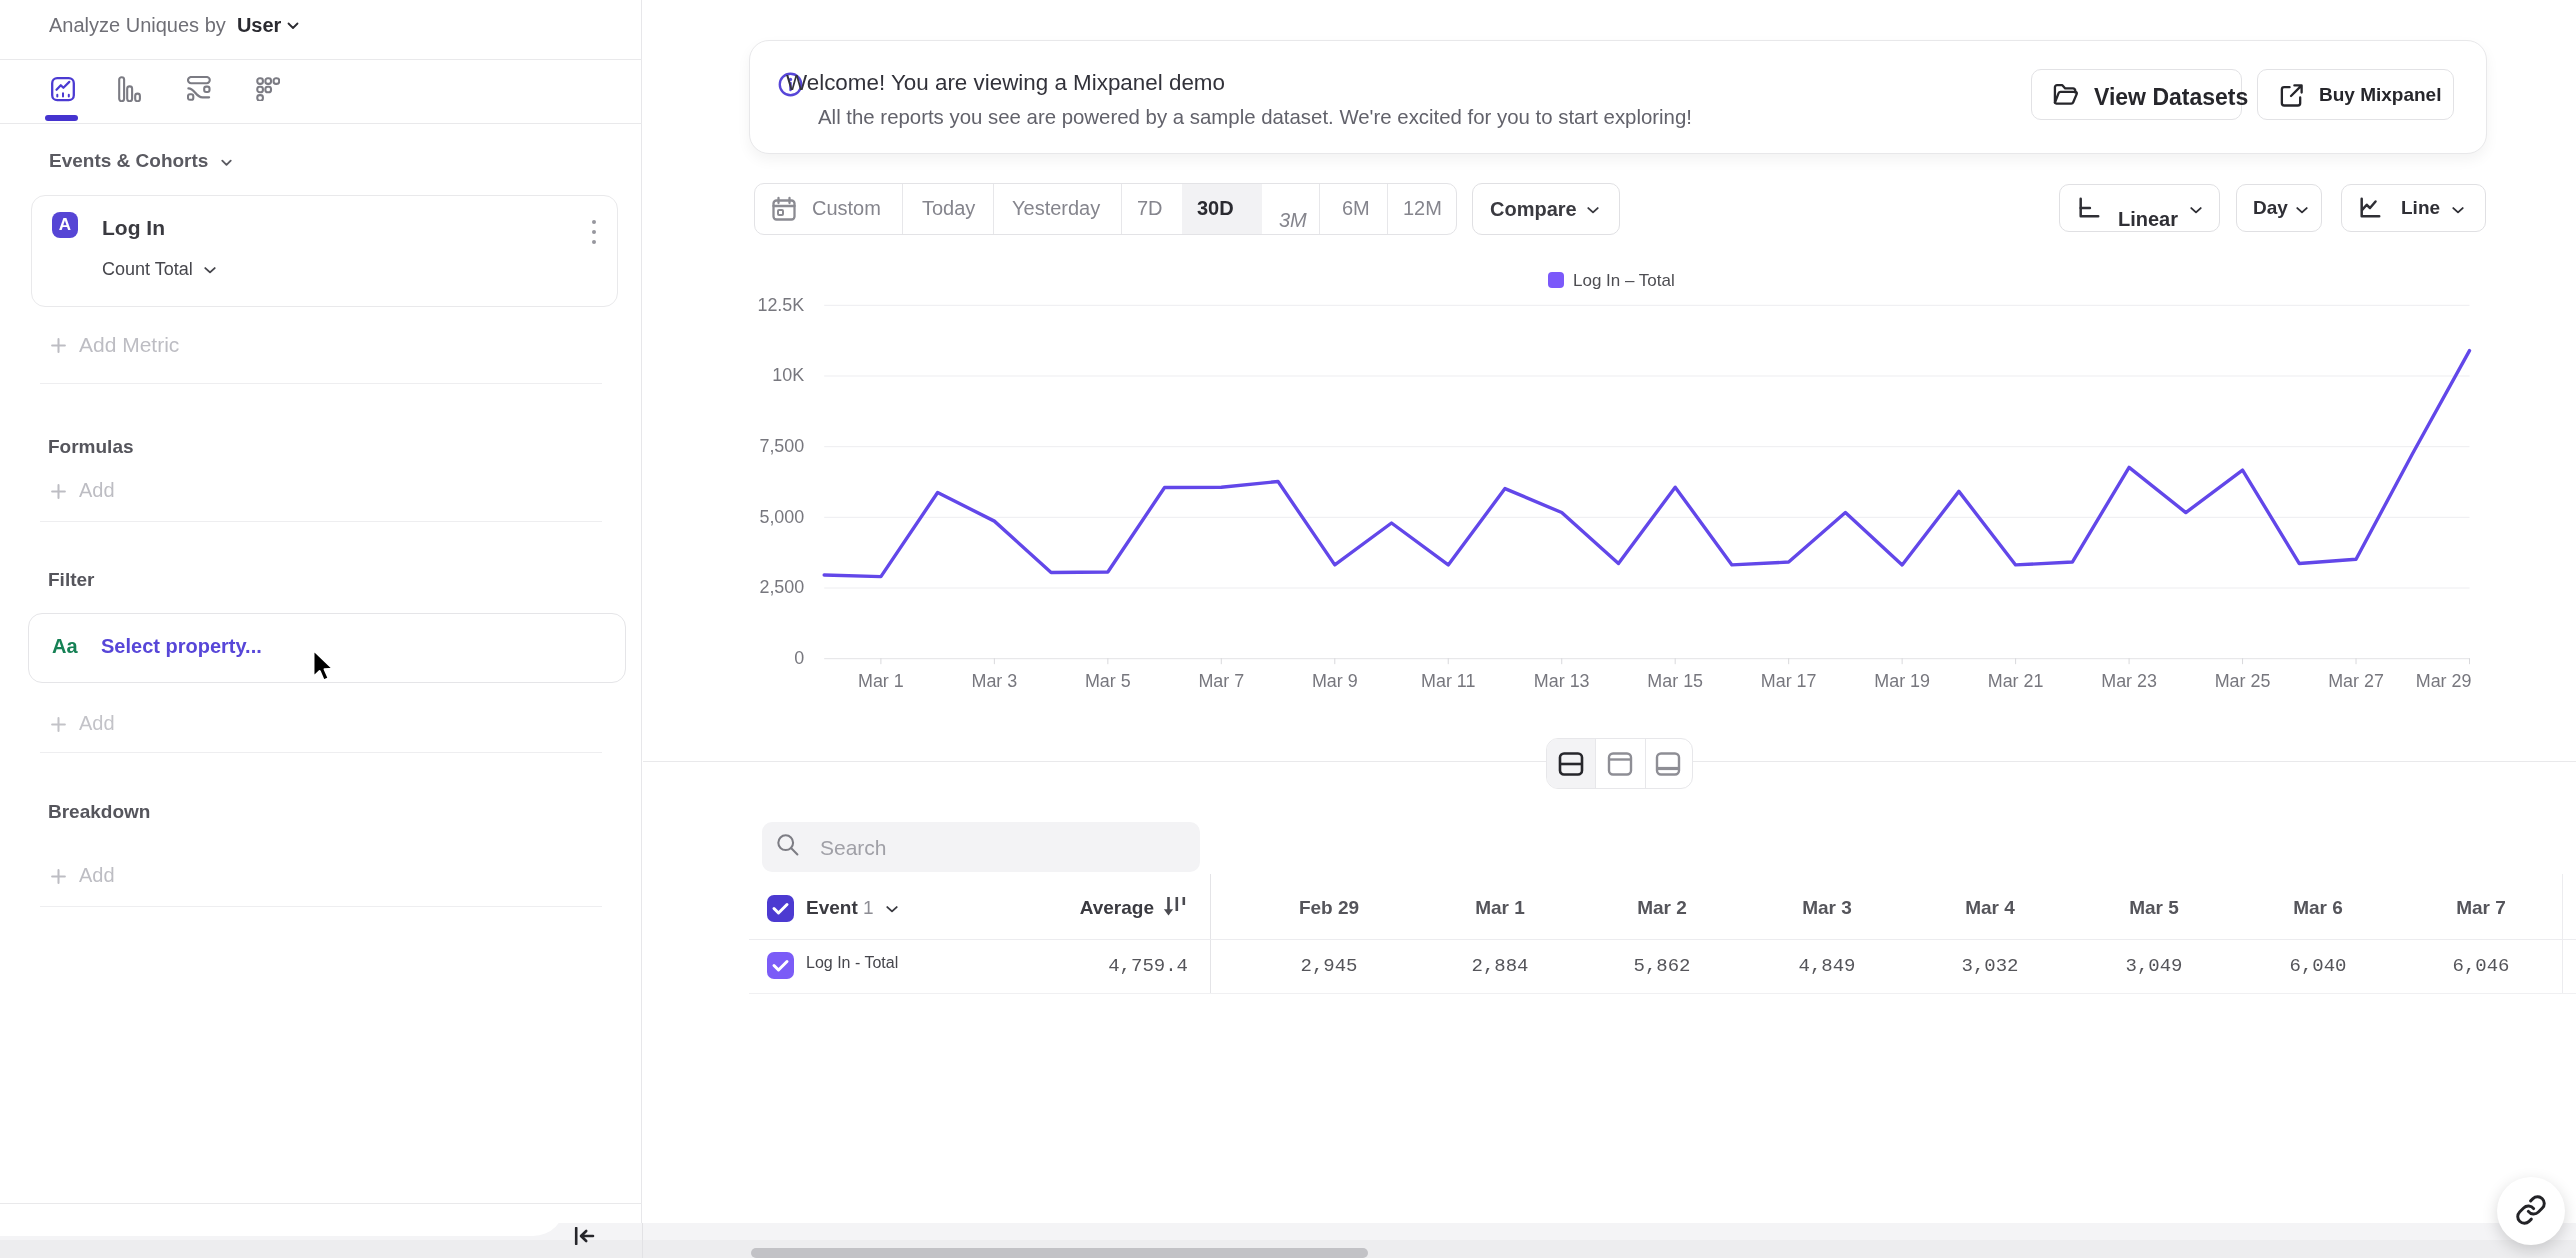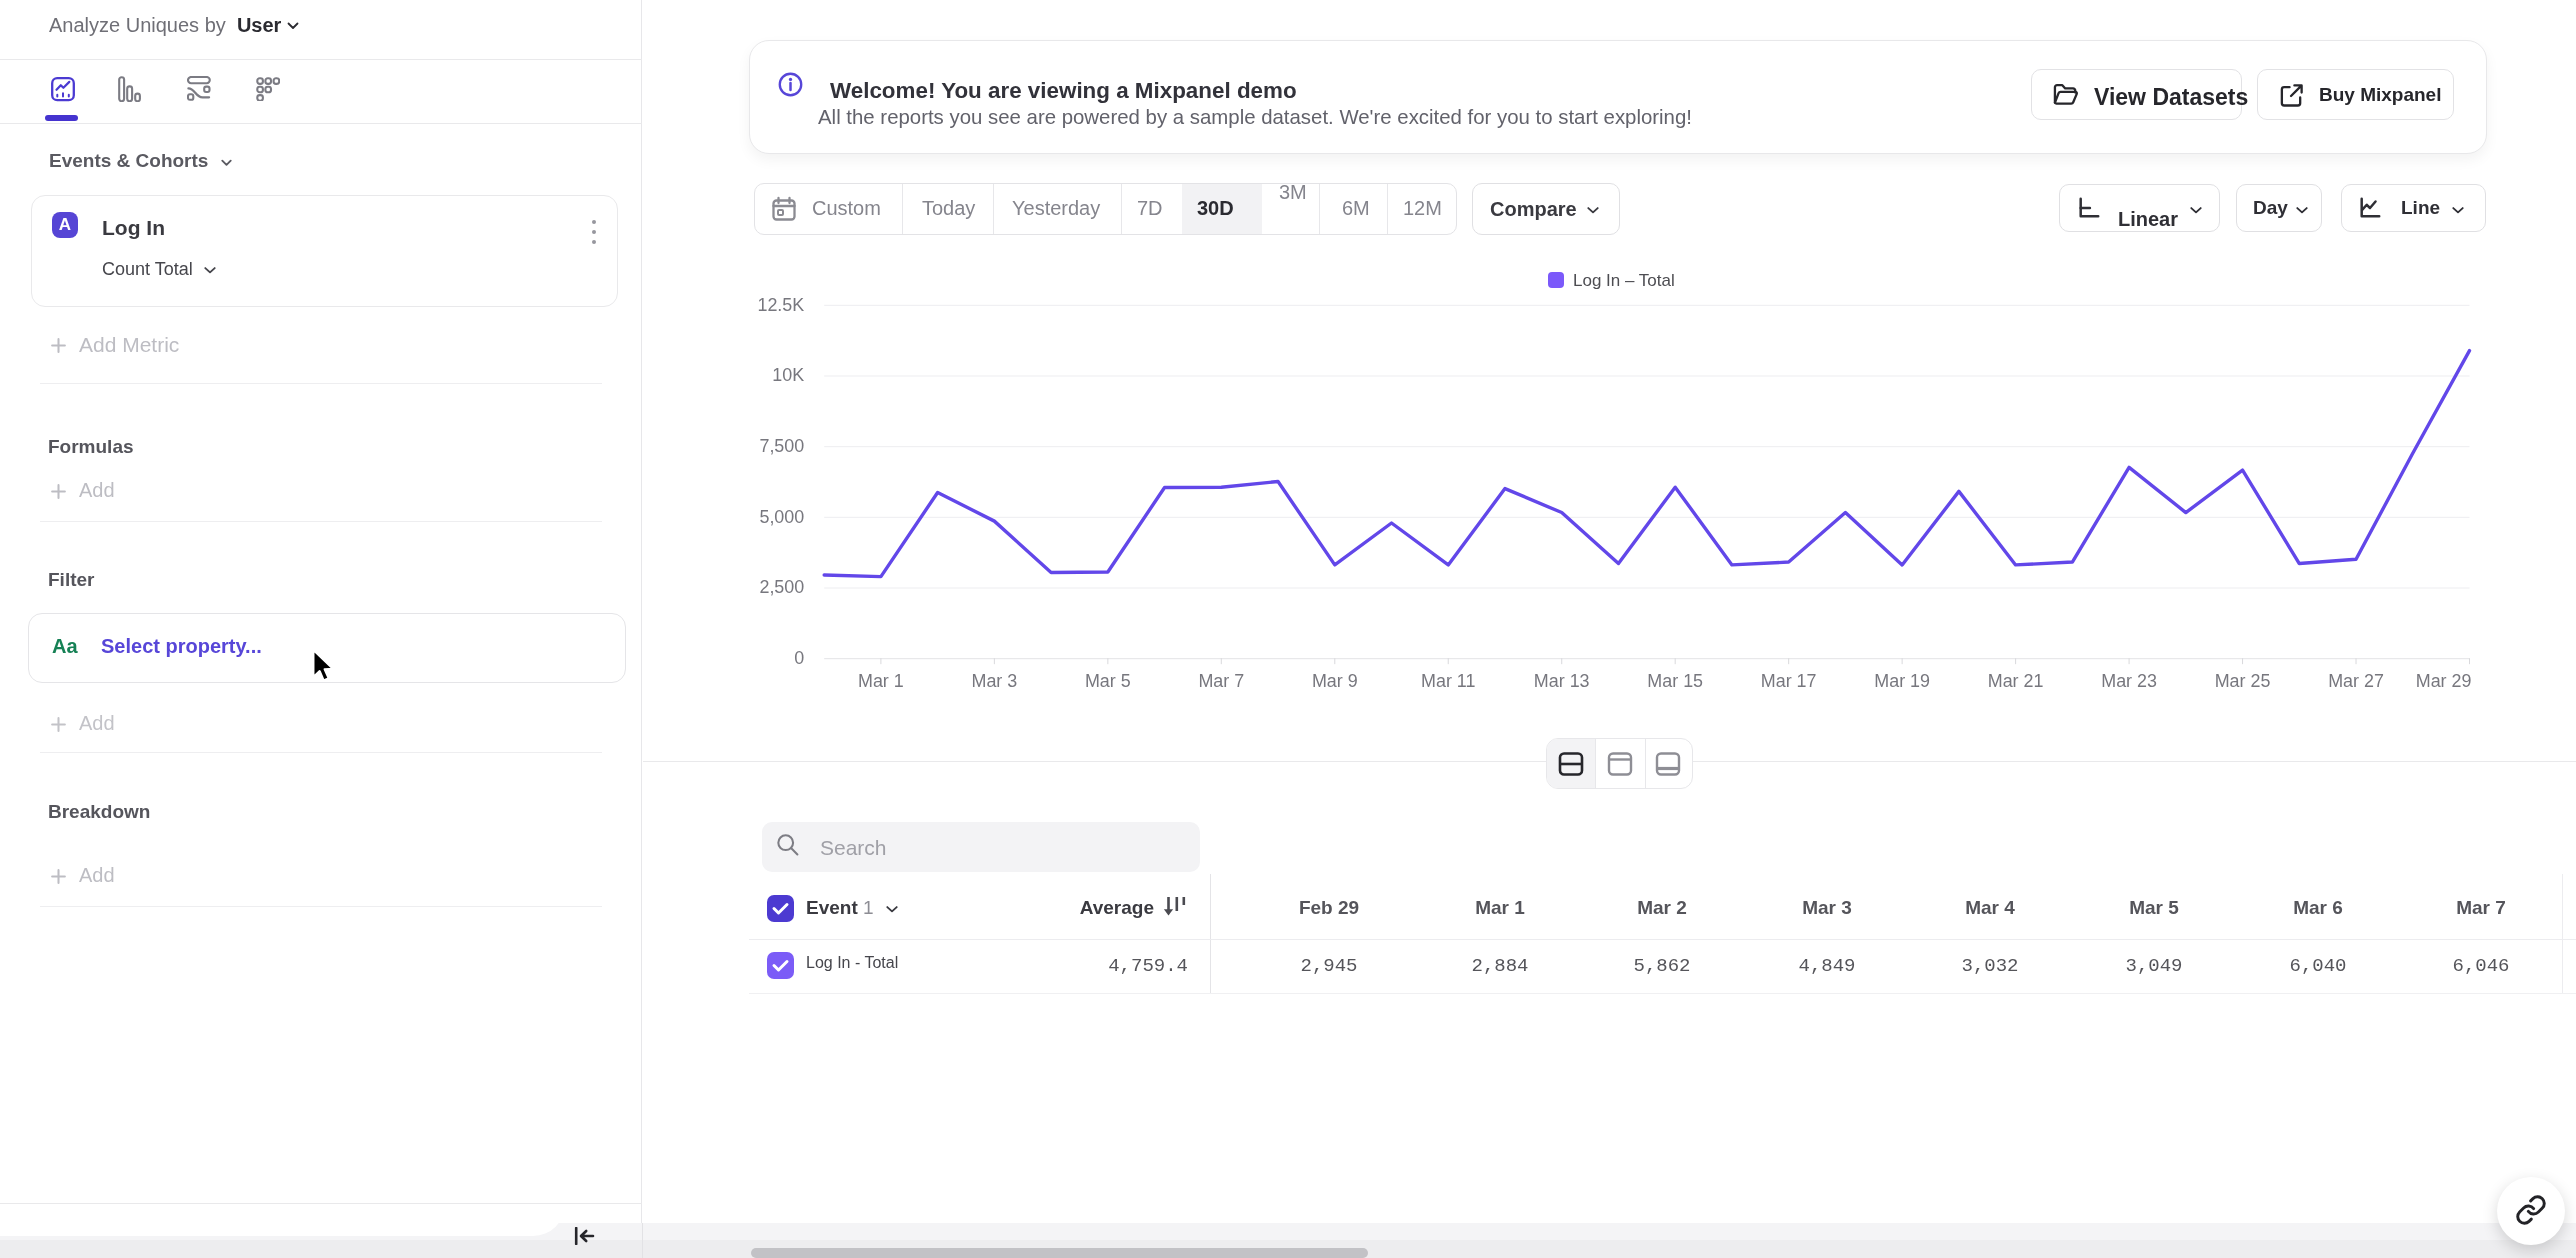--- a/index.html
+++ b/index.html
@@ -97,21 +97,21 @@
 
   <div class="hline" style="left:0;top:1203px;width:642px;"></div>
 </div>
 
 <div class="abs" style="left:749px;top:40px;width:1738px;height:114px;border:1px solid #e8e8ea;border-radius:20px;background:#fff;box-shadow:0 6px 14px rgba(0,0,0,0.05);"></div>
 <svg class="abs" style="left:778px;top:72px;" width="25" height="25" viewBox="0 0 27 27">
   <circle cx="13.5" cy="13.5" r="11.6" fill="none" stroke="#5746d8" stroke-width="2.5"></circle>
   <path d="M13.5 12 V19.5" stroke="#5746d8" stroke-width="2.7" stroke-linecap="round"></path>
   <circle cx="13.5" cy="8" r="1.8" fill="#5746d8"></circle>
 </svg>
-<div class="txt" style="left:830px;top:70px;font-size:22.4px;font-weight:700;color:#32323a;margin-top:8px;">Welcome! You are viewing a Mixpanel demo</div>
+<div class="txt" style="left:786px;top:70px;font-size:22.4px;font-weight:400;color:#32323a;">Welcome! You are viewing a Mixpanel demo</div>
 <div class="txt" style="left:818px;top:105px;font-size:20.4px;color:#62626b;">All the reports you see are powered by a sample dataset. We're excited for you to start exploring!</div>
 
 <div class="abs" style="left:2031px;top:69px;width:211px;height:51px;border:1px solid #e2e2e5;border-radius:10px;background:#fff;"></div>
 <svg class="abs" style="left:2052px;top:82px;" width="28" height="26" viewBox="0 0 29 27">
   <path d="M3 21.5 V5.5 a2.2 2.2 0 0 1 2.2 -2.2 h5.5 l3 3.4 h8.2 a2.2 2.2 0 0 1 2.2 2.2 v2" fill="none" stroke="#26262b" stroke-width="2.4" stroke-linecap="round" stroke-linejoin="round"></path>
   <path d="M3 21.5 L6.8 11.6 a2.2 2.2 0 0 1 2.05 -1.4 h15.3 a1.6 1.6 0 0 1 1.5 2.2 L22 21 a2.2 2.2 0 0 1 -2.05 1.4 H4.8 A1.9 1.9 0 0 1 3 21.5 Z" fill="none" stroke="#26262b" stroke-width="2.4" stroke-linecap="round" stroke-linejoin="round"></path>
 </svg>
 <div class="txt" style="left:2094px;top:84px;font-size:23px;font-weight:700;color:#26262b;">View Datasets</div>
 <div class="abs" style="left:2257px;top:69px;width:197px;height:51px;border:1px solid #e2e2e5;border-radius:10px;background:#fff;"></div>
 <svg class="abs" style="left:2278px;top:82px;" width="27" height="27" viewBox="0 0 28 28">
@@ -130,21 +130,21 @@
 <svg class="abs" style="left:771px;top:196px;" width="26" height="26" viewBox="0 0 26 26">
   <rect x="2.5" y="4.5" width="21" height="19" rx="3" fill="none" stroke="#8b8b92" stroke-width="2.3"></rect>
   <path d="M7.5 2 v5 M18.5 2 v5 M2.5 10 h21" stroke="#8b8b92" stroke-width="2.3" stroke-linecap="round"></path>
   <rect x="7" y="14" width="5" height="5" rx="1" fill="none" stroke="#8b8b92" stroke-width="2"></rect>
 </svg>
 <div class="txt" style="left:812px;top:197px;font-size:20px;color:#85858d;">Custom</div>
 <div class="txt" style="left:922px;top:197px;font-size:20px;color:#85858d;">Today</div>
 <div class="txt" style="left:1012px;top:197px;font-size:20px;color:#85858d;">Yesterday</div>
 <div class="txt" style="left:1137px;top:197px;font-size:20px;color:#85858d;">7D</div>
 <div class="txt" style="left:1197px;top:197px;font-size:20px;font-weight:700;color:#2b2b31;">30D</div>
-<div class="txt" style="left:1279px;top:181px;font-size:20px;color:#85858d;">3M</div>
+<div class="txt" style="left:1279px;top:209px;font-size:20px;color:#85858d;font-style:italic;">3M</div>
 <div class="txt" style="left:1342px;top:197px;font-size:20px;color:#85858d;">6M</div>
 <div class="txt" style="left:1403px;top:197px;font-size:20px;color:#85858d;">12M</div>
 
 <div class="abs" style="left:1472px;top:183px;width:148px;height:52px;border:1px solid #e0e0e3;border-radius:10px;background:#fff;"></div>
 <div class="txt" style="left:1490px;top:198px;font-size:20px;font-weight:600;color:#3a3a40;">Compare</div>
 <svg class="abs" style="left:1585px;top:202px;" width="16" height="16" viewBox="0 0 17 17">
     <path d="M3.5 6.5 L8.5 11 L13.5 6.5" fill="none" stroke="#3a3a40" stroke-width="2" stroke-linecap="round" stroke-linejoin="round"></path>
   </svg>
 
 <div class="abs" style="left:2059px;top:184px;width:161px;height:48px;border:1px solid #e0e0e3;border-radius:10px;background:#fff;"></div>

